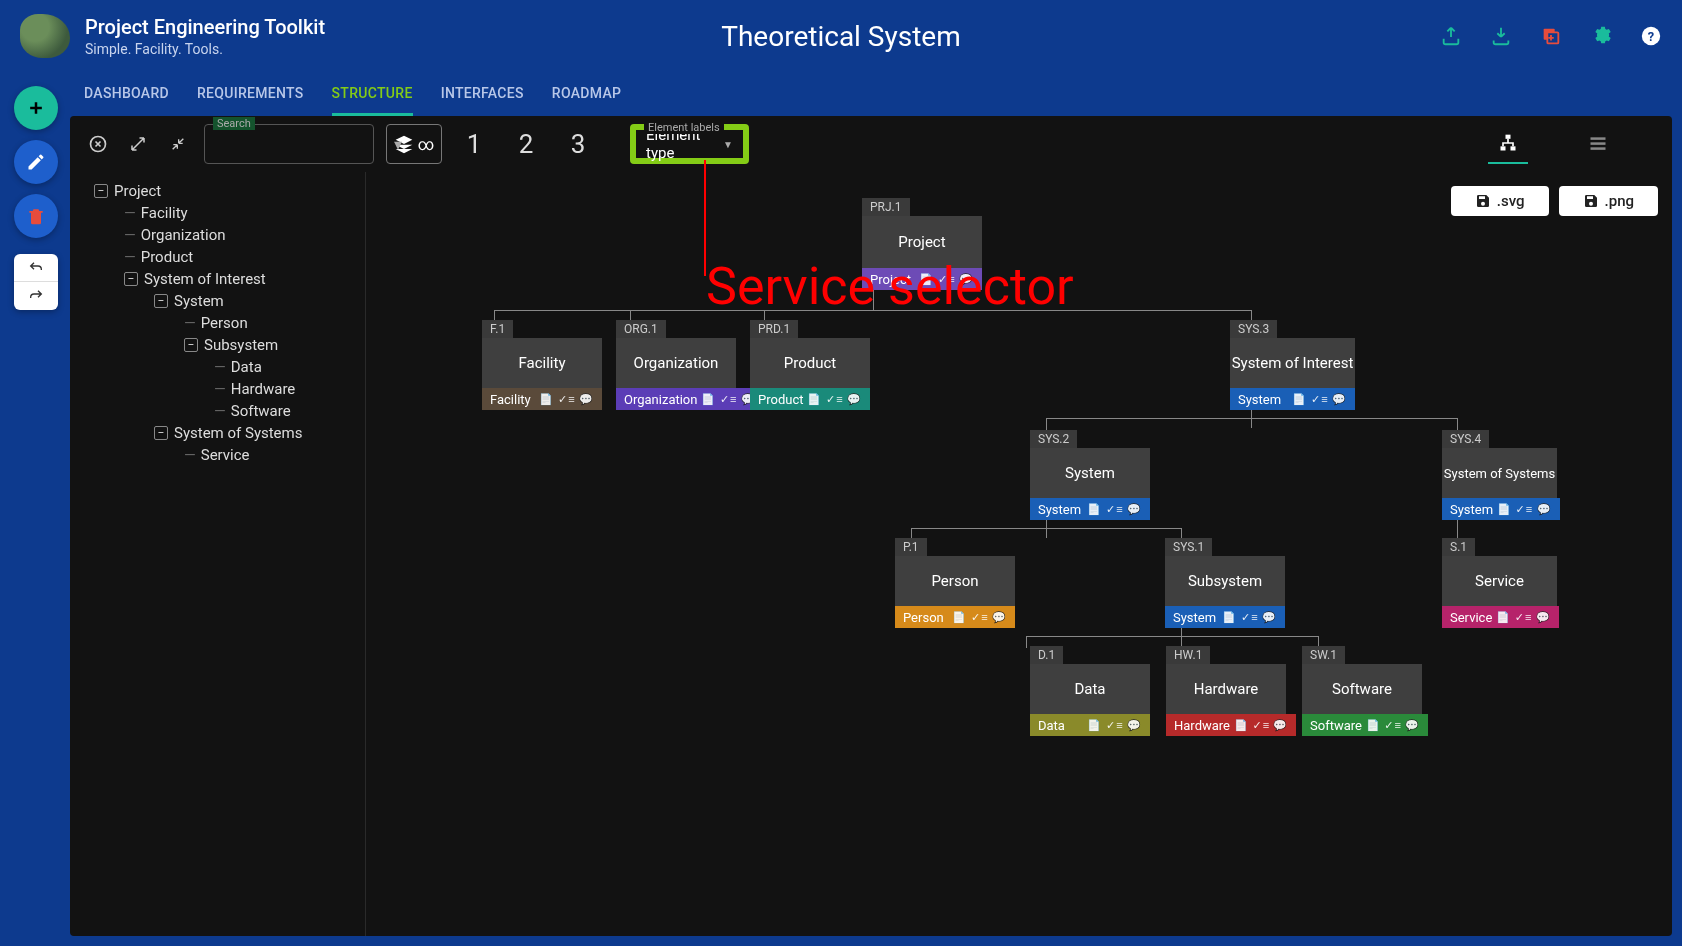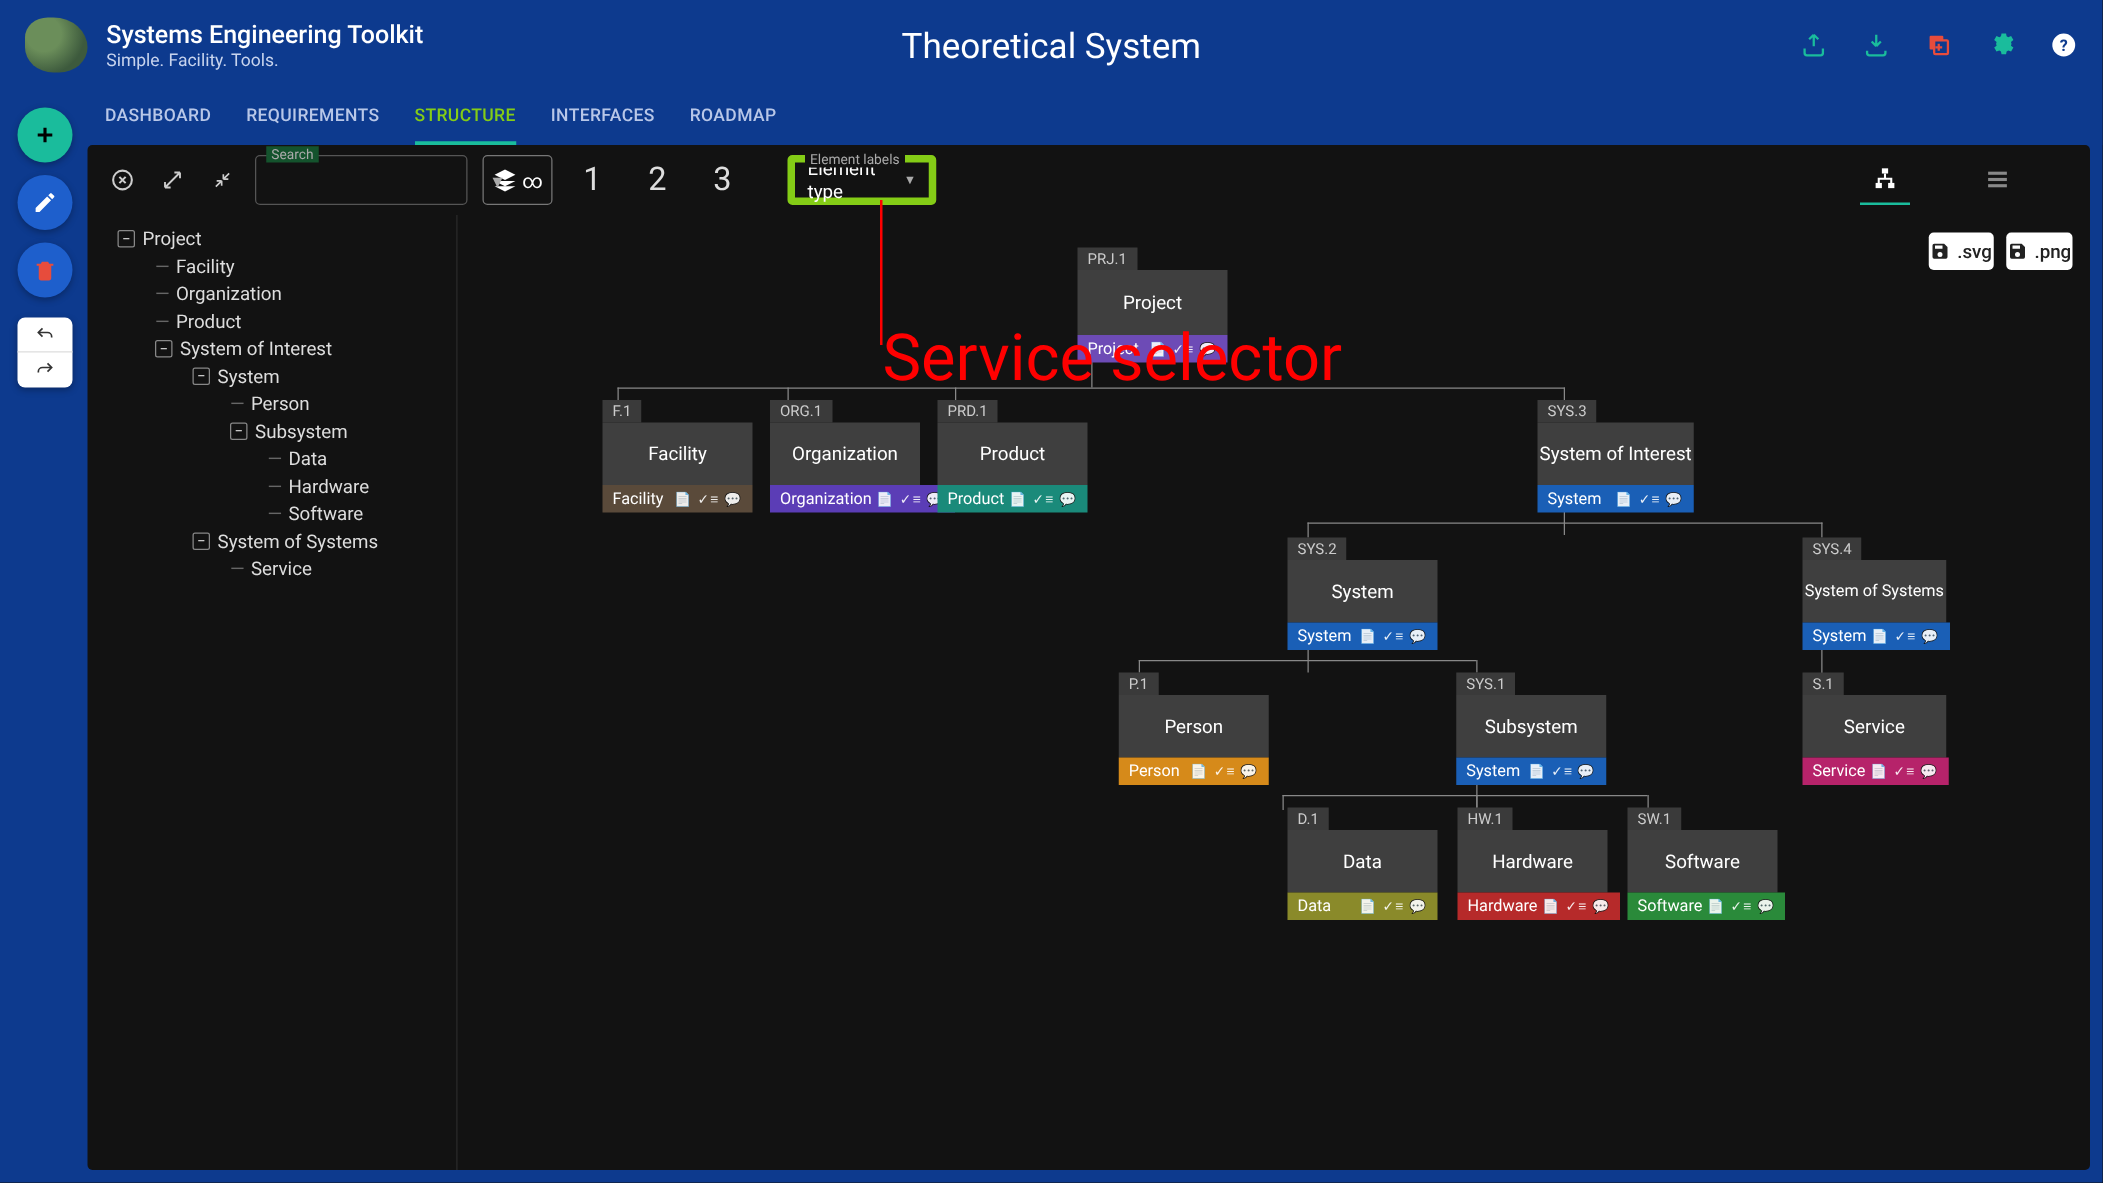--- a/index.html
+++ b/index.html
@@ -172,21 +172,21 @@
 .d5 { padding-left: 134px; }
 
 
 .canvas {
   position: absolute; left: 296px; right: 0; top: 56px; bottom: 0;
 }
 .export-btns {
   position: absolute; top: 14px; right: 14px; display: flex; gap: 10px;
 }
 .export-btn {
-  background: #fff; color: #222; border-radius: 4px; padding: 6px 1px;
+  background: #fff; color: #222; border-radius: 4px; padding: 6px 24px;
   font-size: 15px; font-weight: 500; display: flex; align-items: center; gap: 6px;
   cursor: pointer;
 }
 
 
 .node {
   position: absolute;
   display: flex; flex-direction: column; padding-left: 44px;
 }
 .node-tag {
@@ -218,21 +218,21 @@
 
 svg { display: block; }
 </style>
 </head>
 <body>
 
 <div class="header">
   <div class="logo-block">
     <div class="logo-img"></div>
     <div class="logo-text">
-      <div class="app-title">Systems Engineering Toolkit</div>
+      <div class="app-title">Project Engineering Toolkit</div>
       <div class="app-tagline">Simple. Facility. Tools.</div>
     </div>
   </div>
   <div class="page-title">Theoretical System</div>
   <div class="header-actions">
     <svg class="header-icon" viewBox="0 0 24 24" fill="none" stroke="currentColor" stroke-width="2">
         <path d="M12 3v10m0-10l-4 4m4-4l4 4M4 15v4a2 2 0 002 2h12a2 2 0 002-2v-4"></path>
       </svg>
     <svg class="header-icon" viewBox="0 0 24 24" fill="none" stroke="currentColor" stroke-width="2">
         <path d="M12 3v10m0 0l-4-4m4 4l4-4M4 17v2a2 2 0 002 2h12a2 2 0 002-2v-2"></path>

